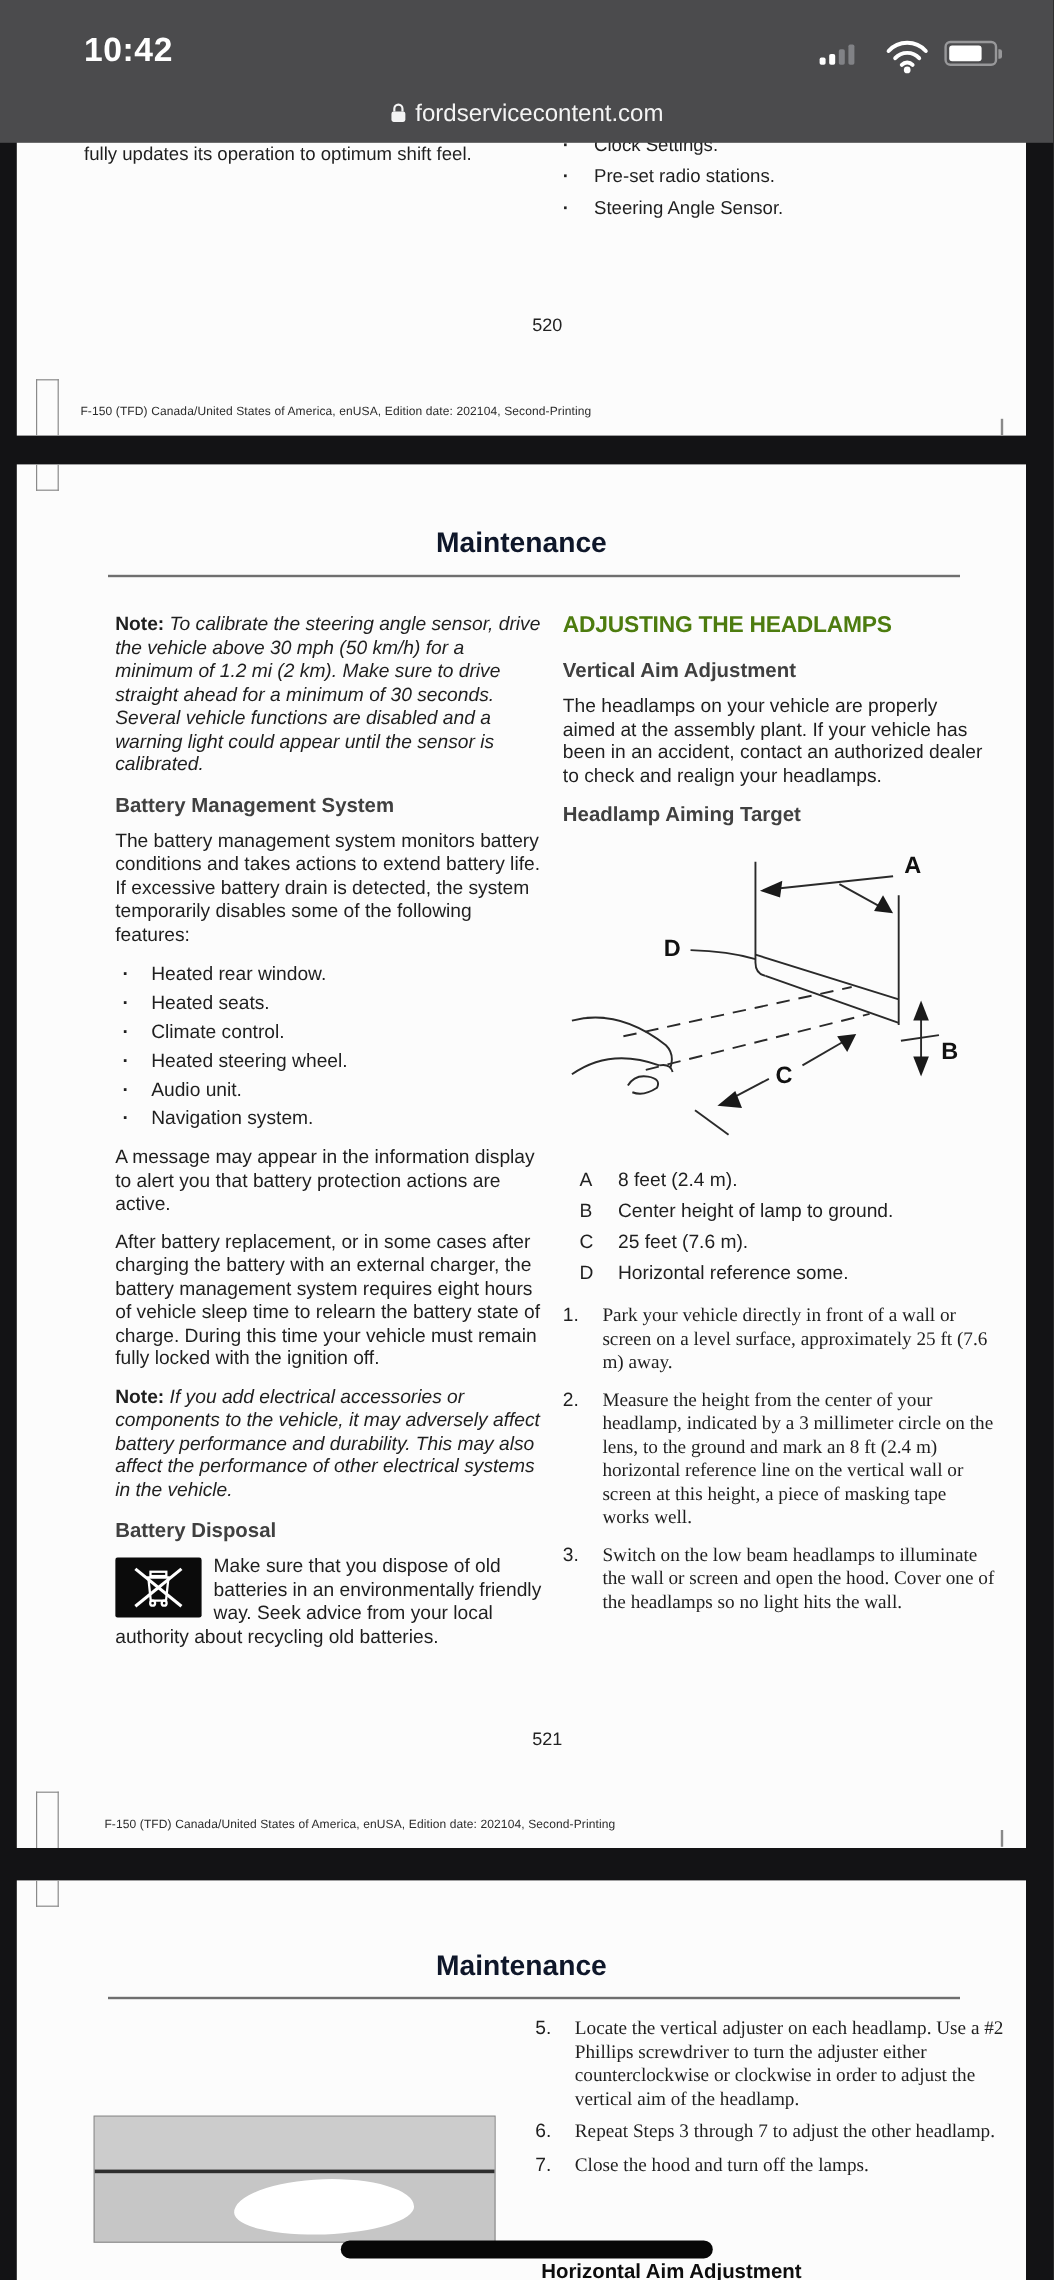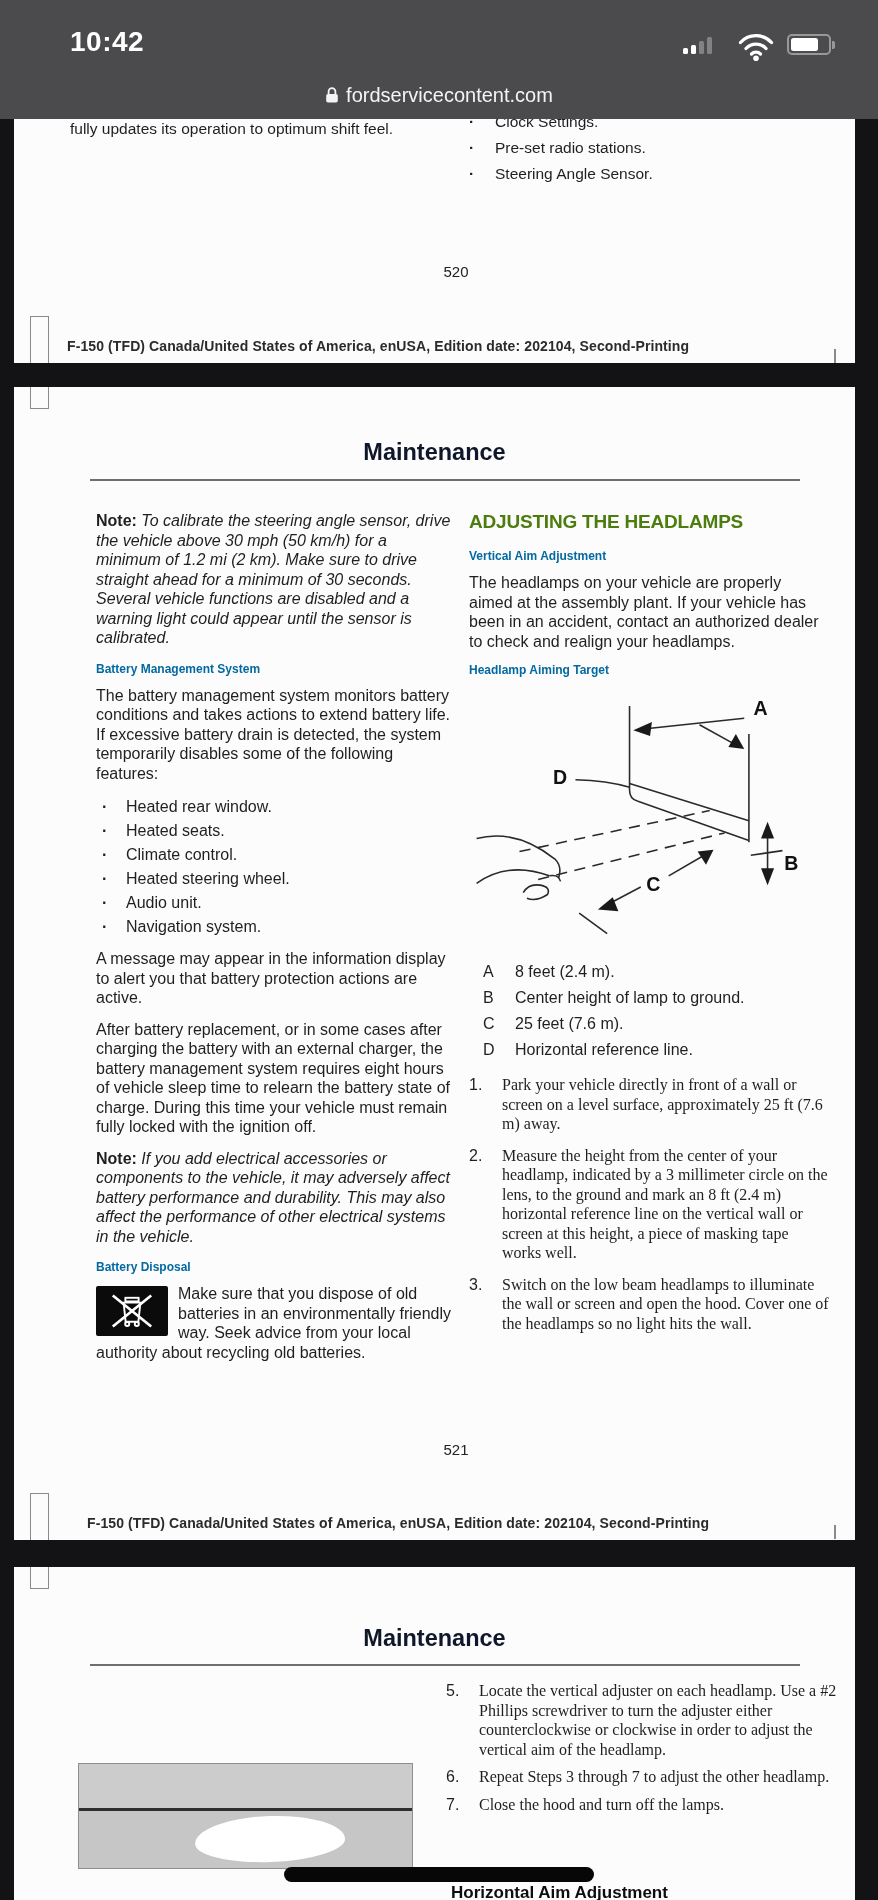--- a/index.html
+++ b/index.html
@@ -41,30 +41,30 @@
   .page { position:absolute; left:14px; width:841px; background:#fcfcfc; overflow:hidden; z-index:1; }
   #page1 { top:98px;   height:265px; }
   #page2 { top:387px;  height:1153px; }
   #page3 { top:1567px; height:333px; }
   .mark-bl { position:absolute; left:16px; width:19px;
              border-left:1.5px solid #8a8a8a; border-top:1.5px solid #8a8a8a; border-right:1.5px solid #8a8a8a; }
   .mark-tl { position:absolute; left:16px; top:0; width:19px; height:22px;
              border-left:1.5px solid #8a8a8a; border-bottom:1.5px solid #8a8a8a; border-right:1.5px solid #8a8a8a; }
   .tick-r  { position:absolute; left:820px; width:2px; height:14px; background:#8a8a8a; }
   .pagenum { position:absolute; left:0; width:100%; text-align:center; font-size:15px; color:#222;padding-left:43px; }
-  .pfooter { position:absolute; font-size:14px; color:#2b2b2b; letter-spacing:.1px;font-weight:bold; }
+  .pfooter { position:absolute; font-size:10px; color:#2b2b2b; letter-spacing:.1px; }
   .ptitle  { position:absolute; left:0; width:100%; text-align:center;
              font-size:23.5px; font-weight:700; color:#0f172a; }
   .prule   { position:absolute; left:76px; width:710px; border-top:2px solid #6f6f6f; }
   
   .body-p  { font-size:16px; line-height:19.5px; margin:0 0 12px; }
   .note-p  { font-size:16px; line-height:19.5px; margin:0 0 14px; }
   .note-p b { font-style:normal; font-weight:700; }
   .note-p span { font-style:italic; }
-  .colhead { font-size:12px; font-weight:700; margin:4px 0 10px; color:#0369a1; }
+  .colhead { font-size:17px; font-weight:700; margin:4px 0 10px; color:#404040; }
   .mainhead{ font-size:19px; font-weight:700; margin:0 0 16px; letter-spacing:-.2px; color:#4d7c0f; }
   .dots { list-style:none; margin:0 0 10px; }
   .dots li { position:relative; padding-left:30px; line-height:24px; font-size:16px; }
   .dots li::before { content:"·"; position:absolute; left:6px; top:0; font-weight:700; }
   .steps .step { display:flex; margin-top:12px; }
   .steps .sn { width:33px; flex:0 0 33px; font-size:16px; line-height:19.5px; }
   .steps .st { flex:1; font-size:16px; line-height:19.5px;font-family:Liberation Serif, serif; }
   .legend { margin-top:6px; }
   .legend .lrow { display:flex; line-height:26px; font-size:16px; }
   .legend .lk { width:46px; flex:0 0 46px; padding-left:14px; }
@@ -209,21 +209,21 @@
         <div class="lrow">
             <span class="lk">B</span>
             <span class="lv">Center height of lamp to ground.</span>
           </div>
         <div class="lrow">
             <span class="lk">C</span>
             <span class="lv">25 feet (7.6 m).</span>
           </div>
         <div class="lrow">
             <span class="lk">D</span>
-            <span class="lv">Horizontal reference line.</span>
+            <span class="lv">Horizontal reference some.</span>
           </div>
       </div>
 
       <div class="steps" style="margin-top:6px;">
         <div class="step">
             <span class="sn">1.</span>
             <span class="st">Park your vehicle directly in front of a wall or screen on a level surface, approximately 25 ft (7.6 m) away.</span>
           </div>
         <div class="step">
             <span class="sn">2.</span>

